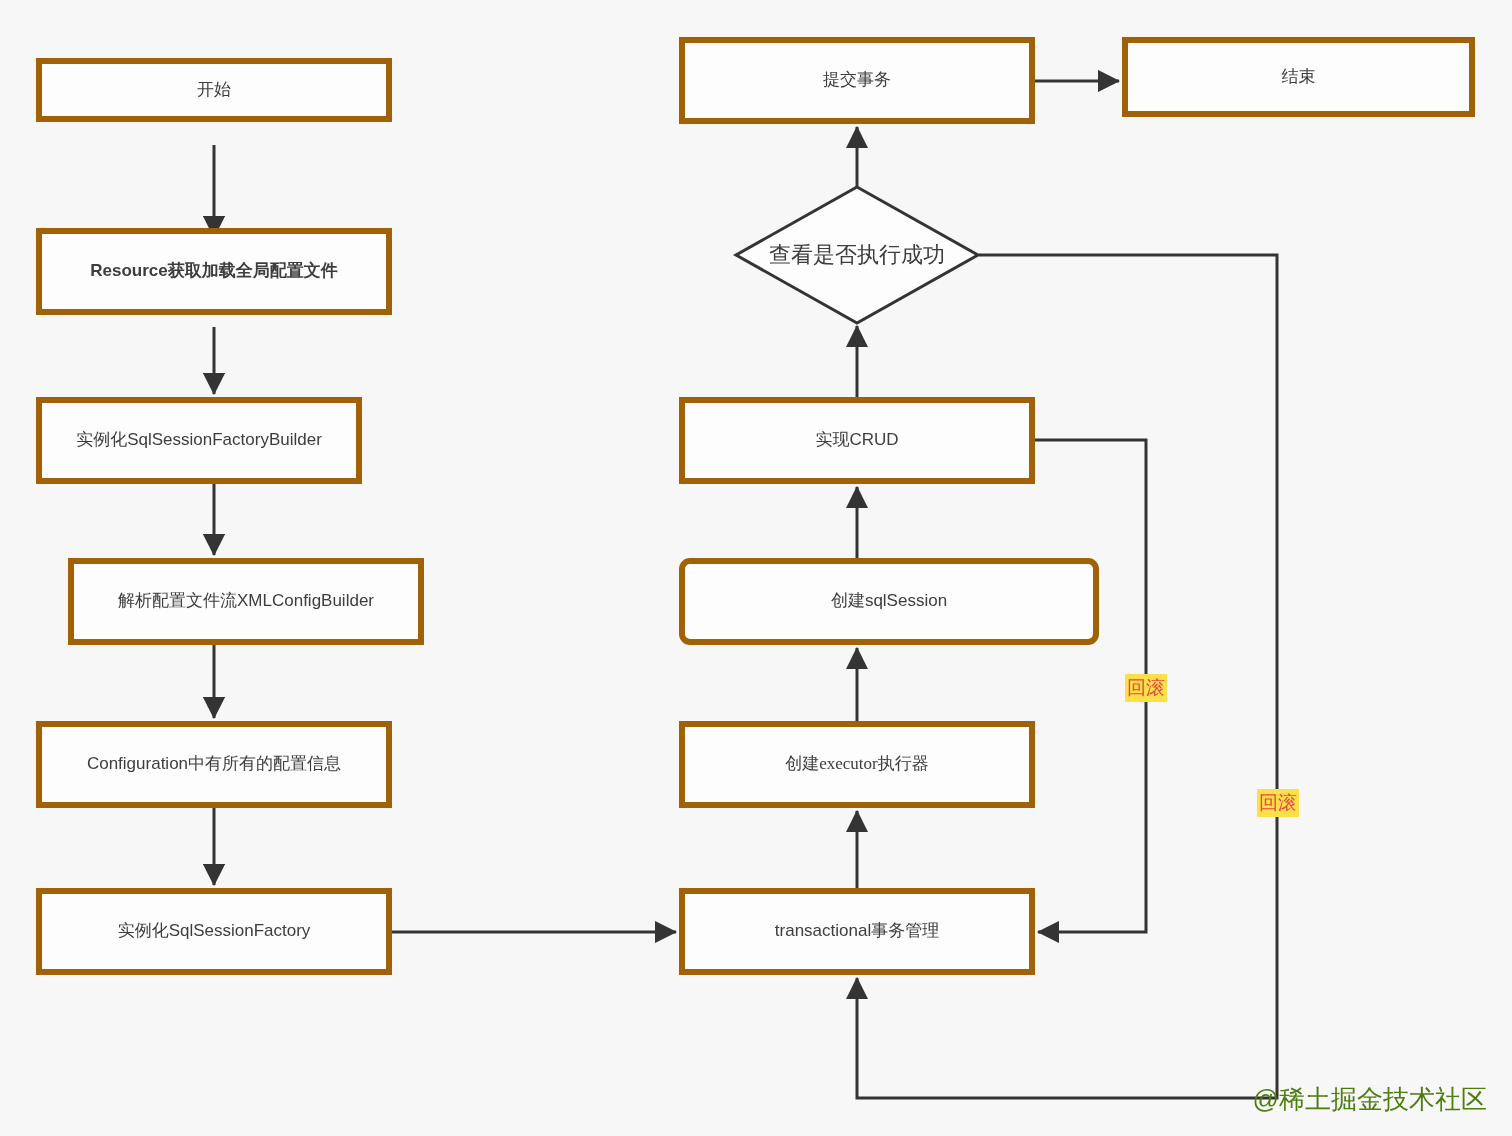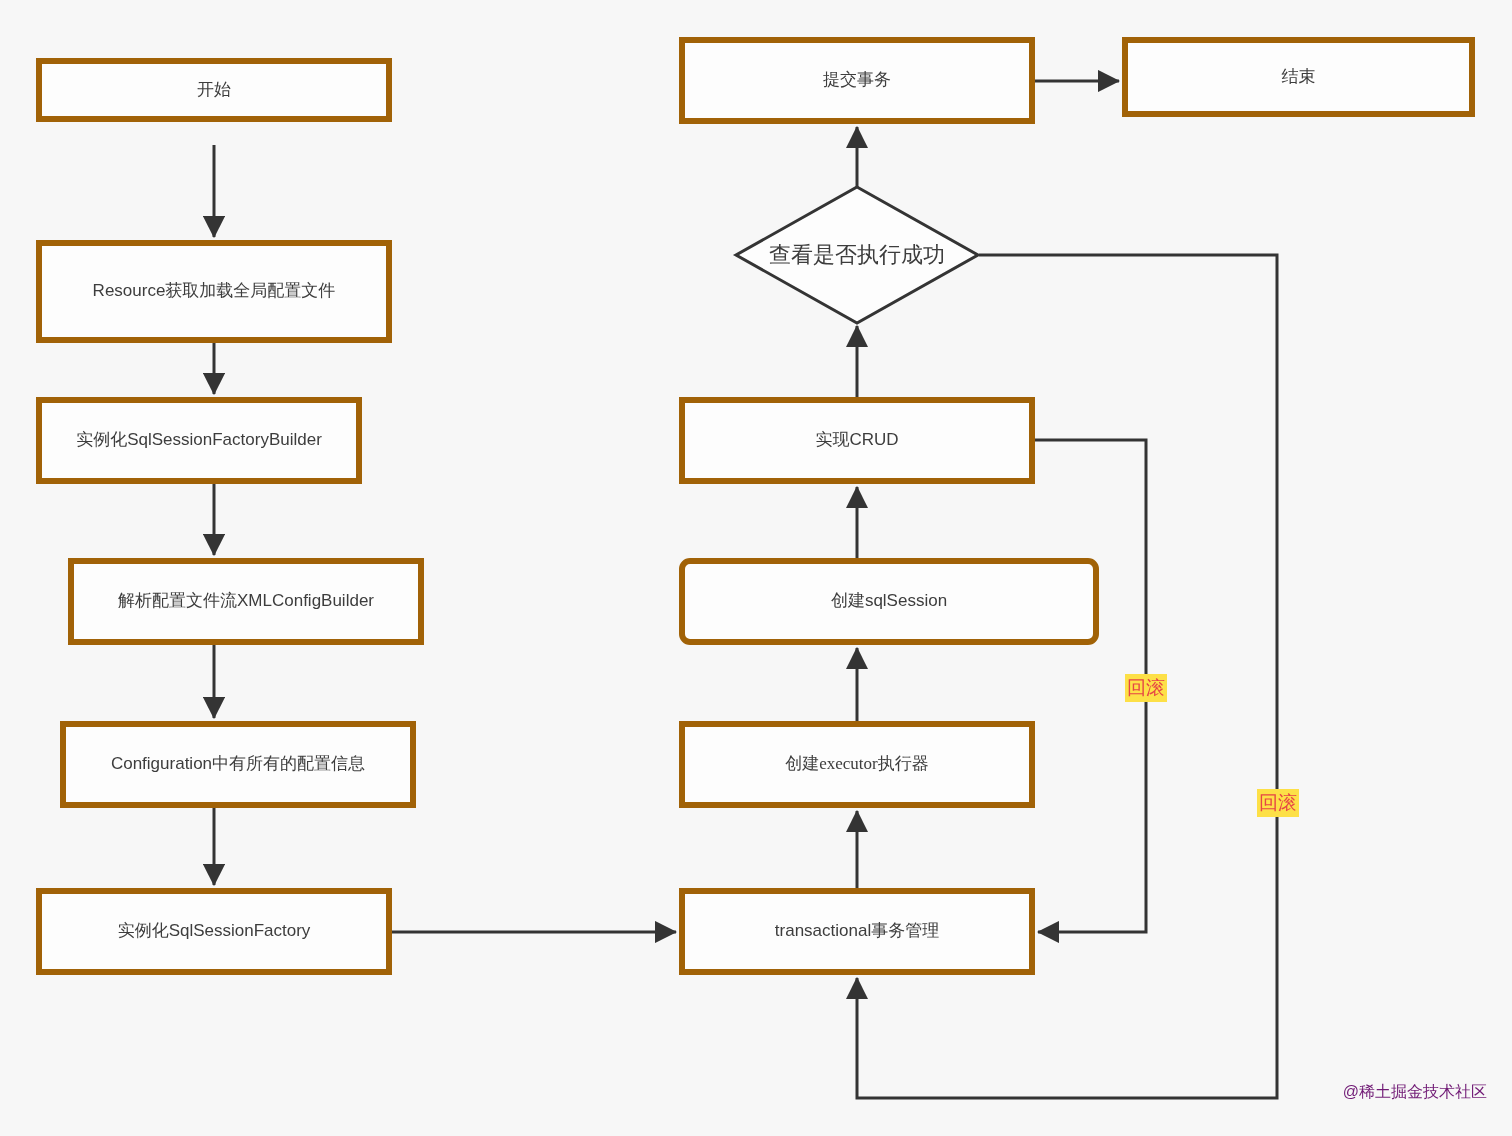--- a/index.html
+++ b/index.html
@@ -48,22 +48,22 @@
     position: absolute;
     transform: translate(-50%, -50%);
     background: #fde047;
     color: #e64545;
     font-size: 19px;
     padding: 1px 2px;
     white-space: nowrap;
   }
   .watermark {
     position: absolute;
-    color: #701a75;
-    font-size: 16px;
+    color: #4d7c0f;
+    font-size: 26px;
     white-space: nowrap;
   }
 </style>
 </head>
 <body>
 
 <div class="canvas">
 
   <svg class="wires" viewBox="0 0 1512 1136" xmlns="http://www.w3.org/2000/svg">
     <defs>
@@ -84,24 +84,24 @@
       <path d="M857,397 L857,326" marker-end="url(#arr)"></path>
       <path d="M857,187 L857,127" marker-end="url(#arr)"></path>
       <path d="M1035,81 L1119,81" marker-end="url(#arr)"></path>
       <path d="M1035,440 L1146,440 L1146,932 L1038,932" marker-end="url(#arr)"></path>
       <path d="M979,255 L1277,255 L1277,1098 L857,1098 L857,978" marker-end="url(#arr)"></path>
       <polygon points="857,187 978,255 857,323 736,255" fill="#fdfdfd"></polygon>
     </g>
   </svg>
 
   <div class="node" style="left:36px; top:58px; width:356px; height:64px;">开始</div>
-  <div class="node" style="left:36px; top:240px; width:356px; height:103px;">Resource获取加载全局配置文件</div>
+  <div class="node" style="left:36px; top:228px; width:356px; height:87px;font-weight:bold;">Resource获取加载全局配置文件</div>
   <div class="node" style="left:36px; top:397px; width:326px; height:87px;">实例化SqlSessionFactoryBuilder</div>
   <div class="node" style="left:36px; top:558px; width:356px; height:87px;margin-left:32px;">解析配置文件流XMLConfigBuilder</div>
-  <div class="node" style="left:36px; top:721px; width:356px; height:87px;margin-left:24px;">Configuration中有所有的配置信息</div>
+  <div class="node" style="left:36px; top:721px; width:356px; height:87px;">Configuration中有所有的配置信息</div>
   <div class="node" style="left:36px; top:888px; width:356px; height:87px;">实例化SqlSessionFactory</div>
 
   <div class="node" style="left:679px; top:37px; width:356px; height:87px;">提交事务</div>
   <div class="node" style="left:1122px; top:37px; width:353px; height:80px;">结束</div>
   <div class="node" style="left:679px; top:397px; width:356px; height:87px;">实现CRUD</div>
   <div class="node" style="left:679px; top:558px; width:420px; height:87px;border-radius:11px;">创建sqlSession</div>
   <div class="node" style="left:679px; top:721px; width:356px; height:87px;font-family:Liberation Serif, serif;">创建executor执行器</div>
   <div class="node" style="left:679px; top:888px; width:356px; height:87px;">transactional事务管理</div>
 
   <div class="diamond-label" style="left:737px; top:235px; width:240px; height:40px;">查看是否执行成功</div>

